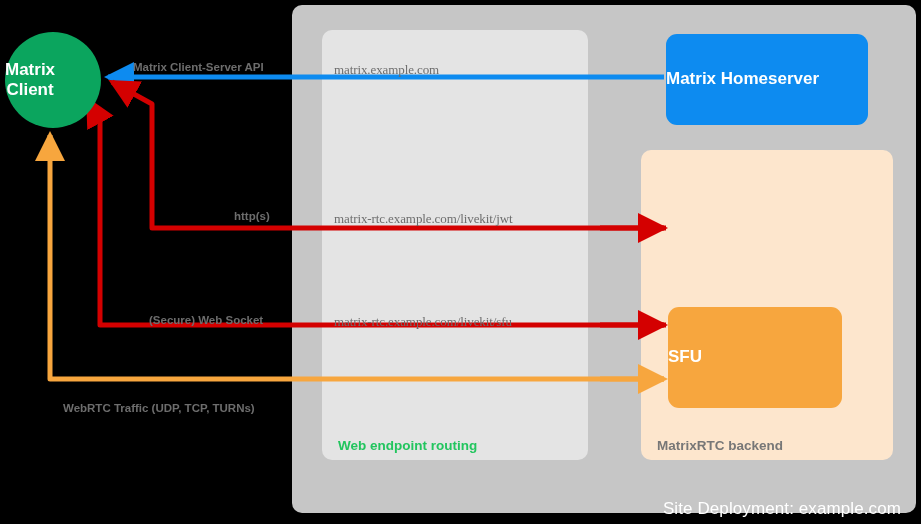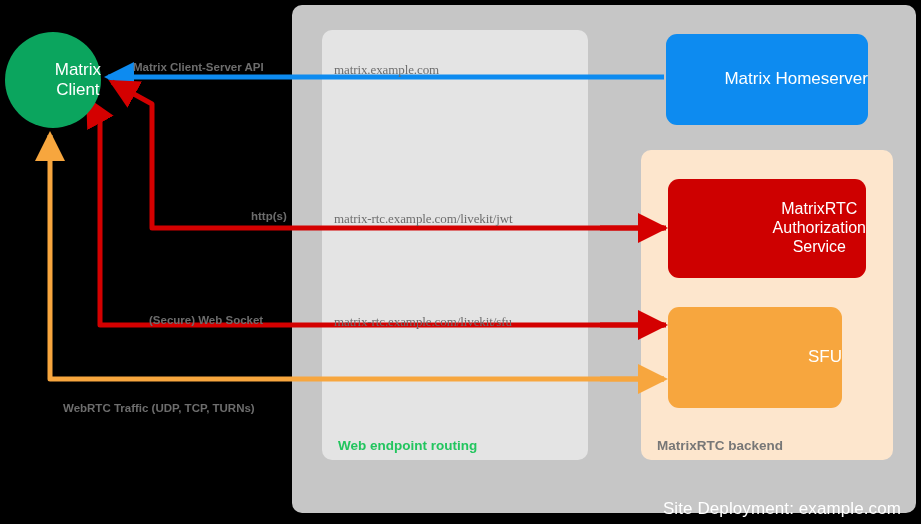--- a/index.html
+++ b/index.html
@@ -20,24 +20,24 @@
     position: absolute;
     left: 0;
     top: 0;
     width: 921px;
     height: 524px;
   }
   .node {
     position: absolute;
     display: flex;
     align-items: center;
-    justify-content: flex-end;
+    justify-content: flex-start;
     text-align: center;
     color: #ffffff;
-    font-weight: normal;
+    font-weight: bold;
     font-family: "Liberation Sans", sans-serif;
     line-height: 1.18;
     box-sizing: border-box;
   }
   
   #site-container {
     position: absolute;
     left: 292px;
     top: 5px;
     width: 624px;
@@ -148,21 +148,21 @@
   
   .flowlabel {
     position: absolute;
     font-family: "Liberation Sans", sans-serif;
     font-size: 11.5px;
     font-weight: bold;
     color: #6d6d6d;
     white-space: nowrap;
   }
   #label-cs-api   { left: 133px; top: 61px; }
-  #label-https    { left: 251px; top: 210px; text-align: right; }
+  #label-https    { left: 234px; top: 210px; text-align: right; }
   #label-wss      { left: 149px; top: 314px; }
   #label-webrtc   { left: 63px;  top: 366px; margin-top: 36px; }
 </style>
 </head>
 <body>
 
 <div id="stage">
 
   <div id="site-container"></div>
 
@@ -200,27 +200,20 @@
     <span>
       <span>Matrix</span><br>
       <span>Client</span>
     </span>
   </div>
 
   <div class="node" id="matrix-homeserver">
     <span>Matrix Homeserver</span>
   </div>
 
-  <div class="node" id="rtc-auth-service">
-    <span>
-      <span>MatrixRTC</span><br>
-      <span>Authorization</span><br>
-      <span>Service</span>
-    </span>
-  </div>
 
   <div class="node" id="sfu">
     <span>SFU</span>
   </div>
 
   <div id="web-routing-label">Web endpoint routing</div>
   <div id="rtc-backend-label">MatrixRTC backend</div>
 
   <div class="endpoint" id="endpoint-cs">matrix.example.com</div>
   <div class="endpoint" id="endpoint-jwt">matrix-rtc.example.com/livekit/jwt</div>

